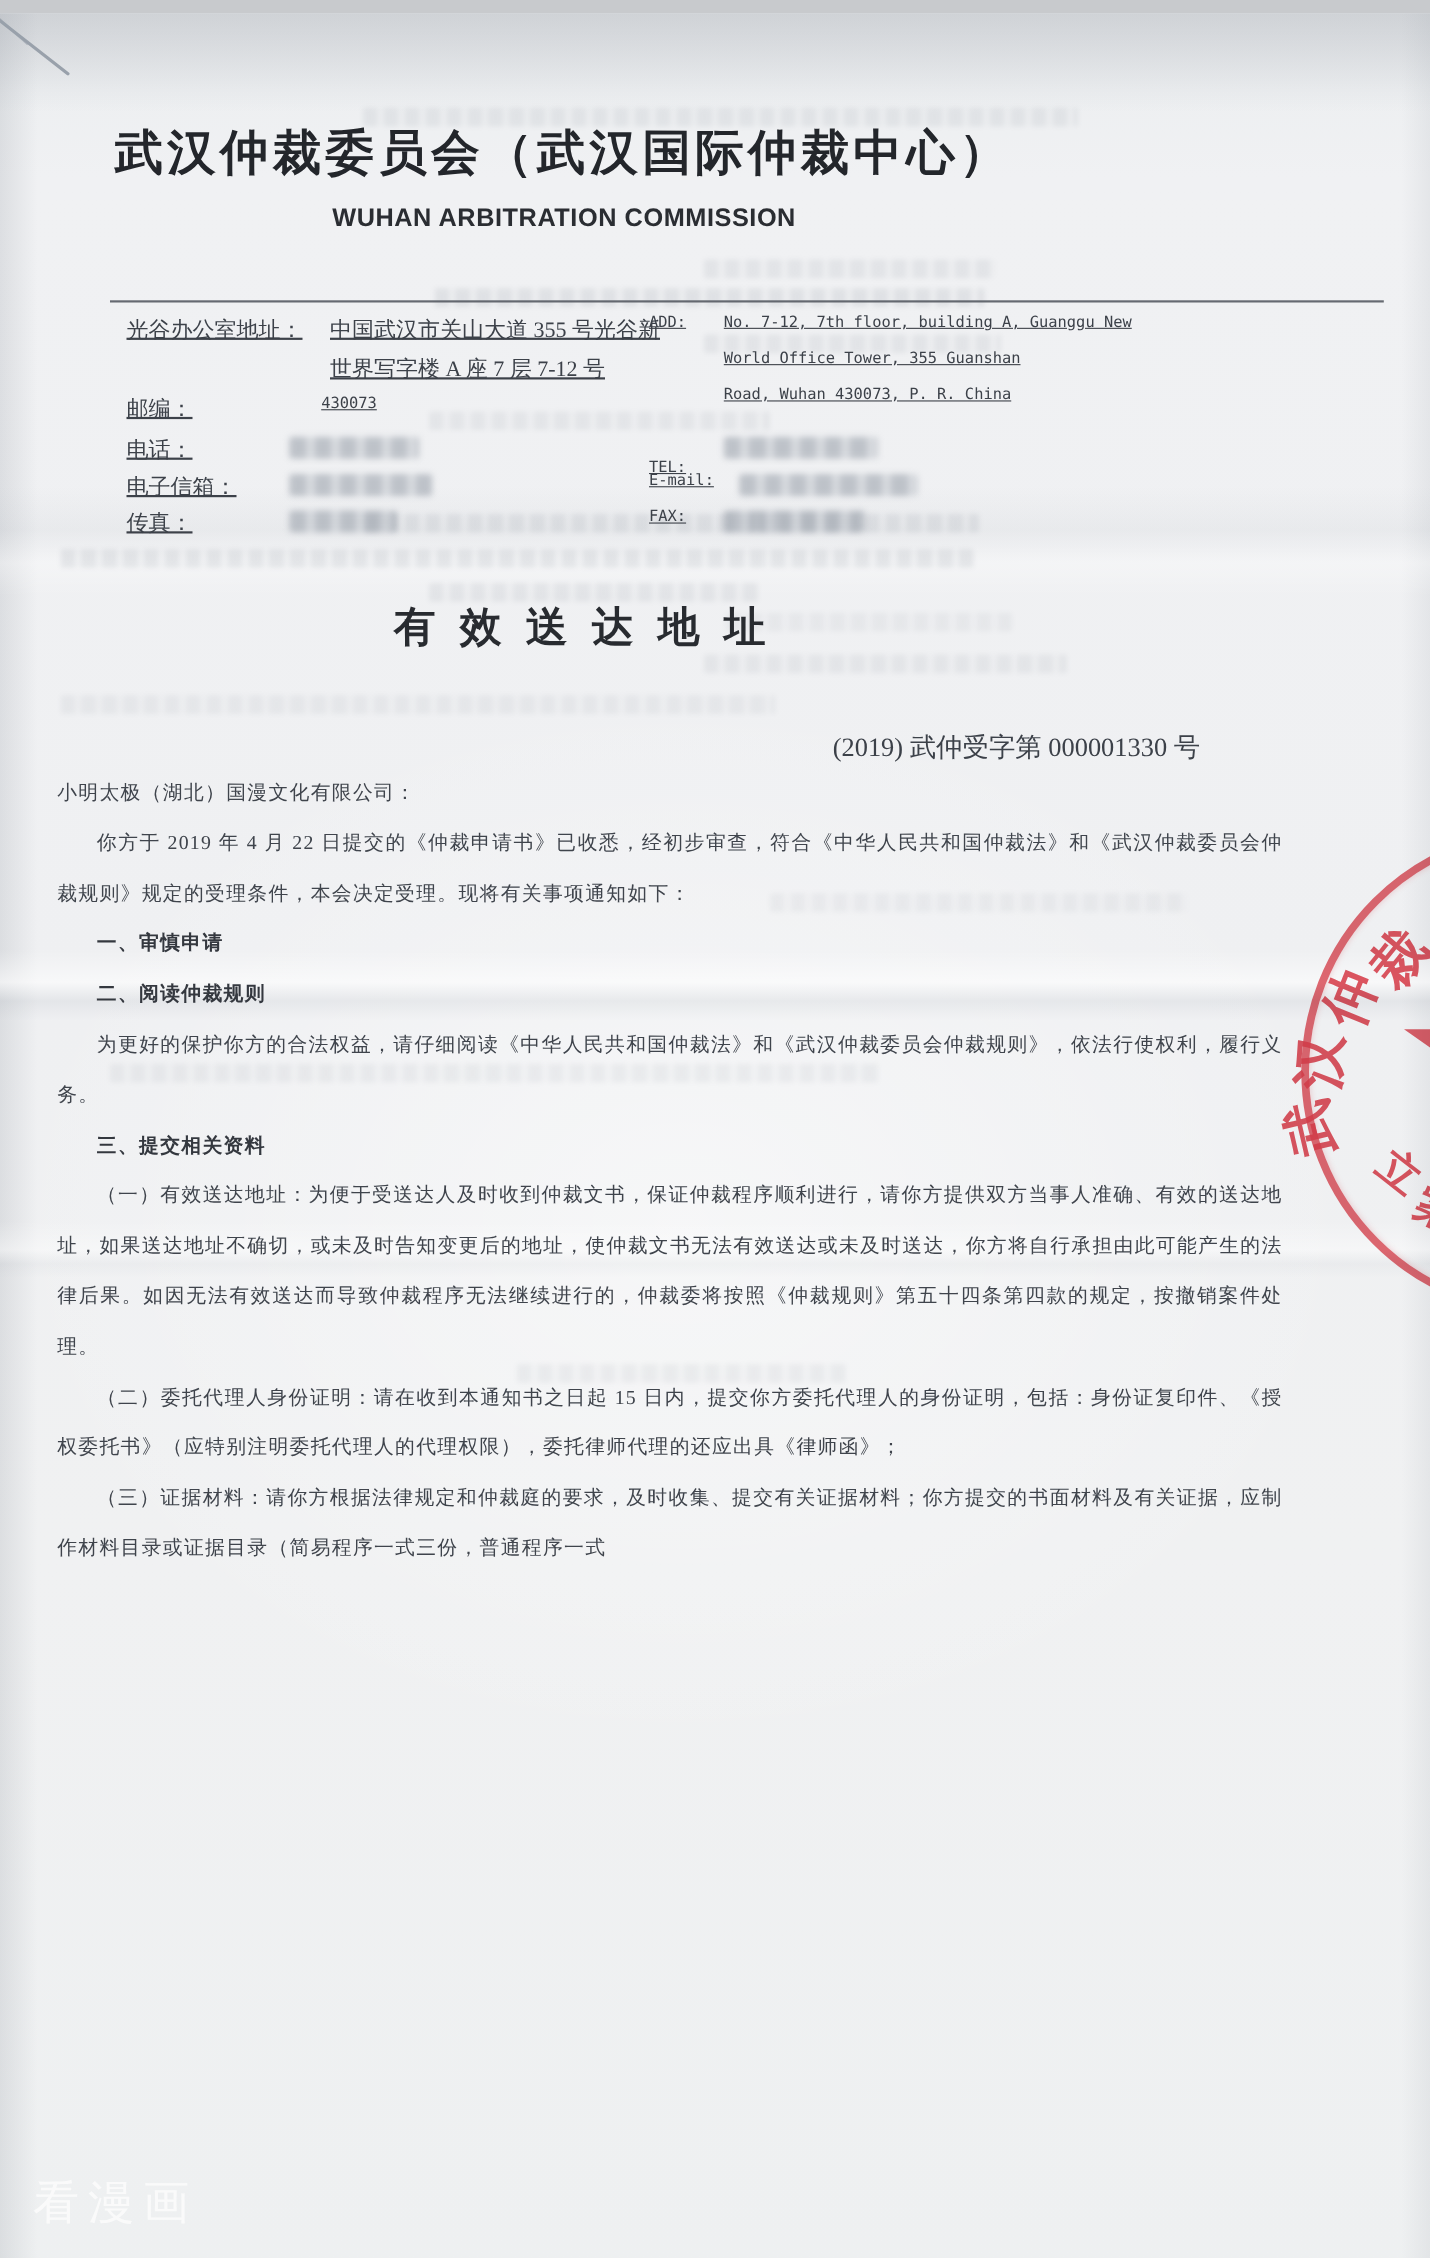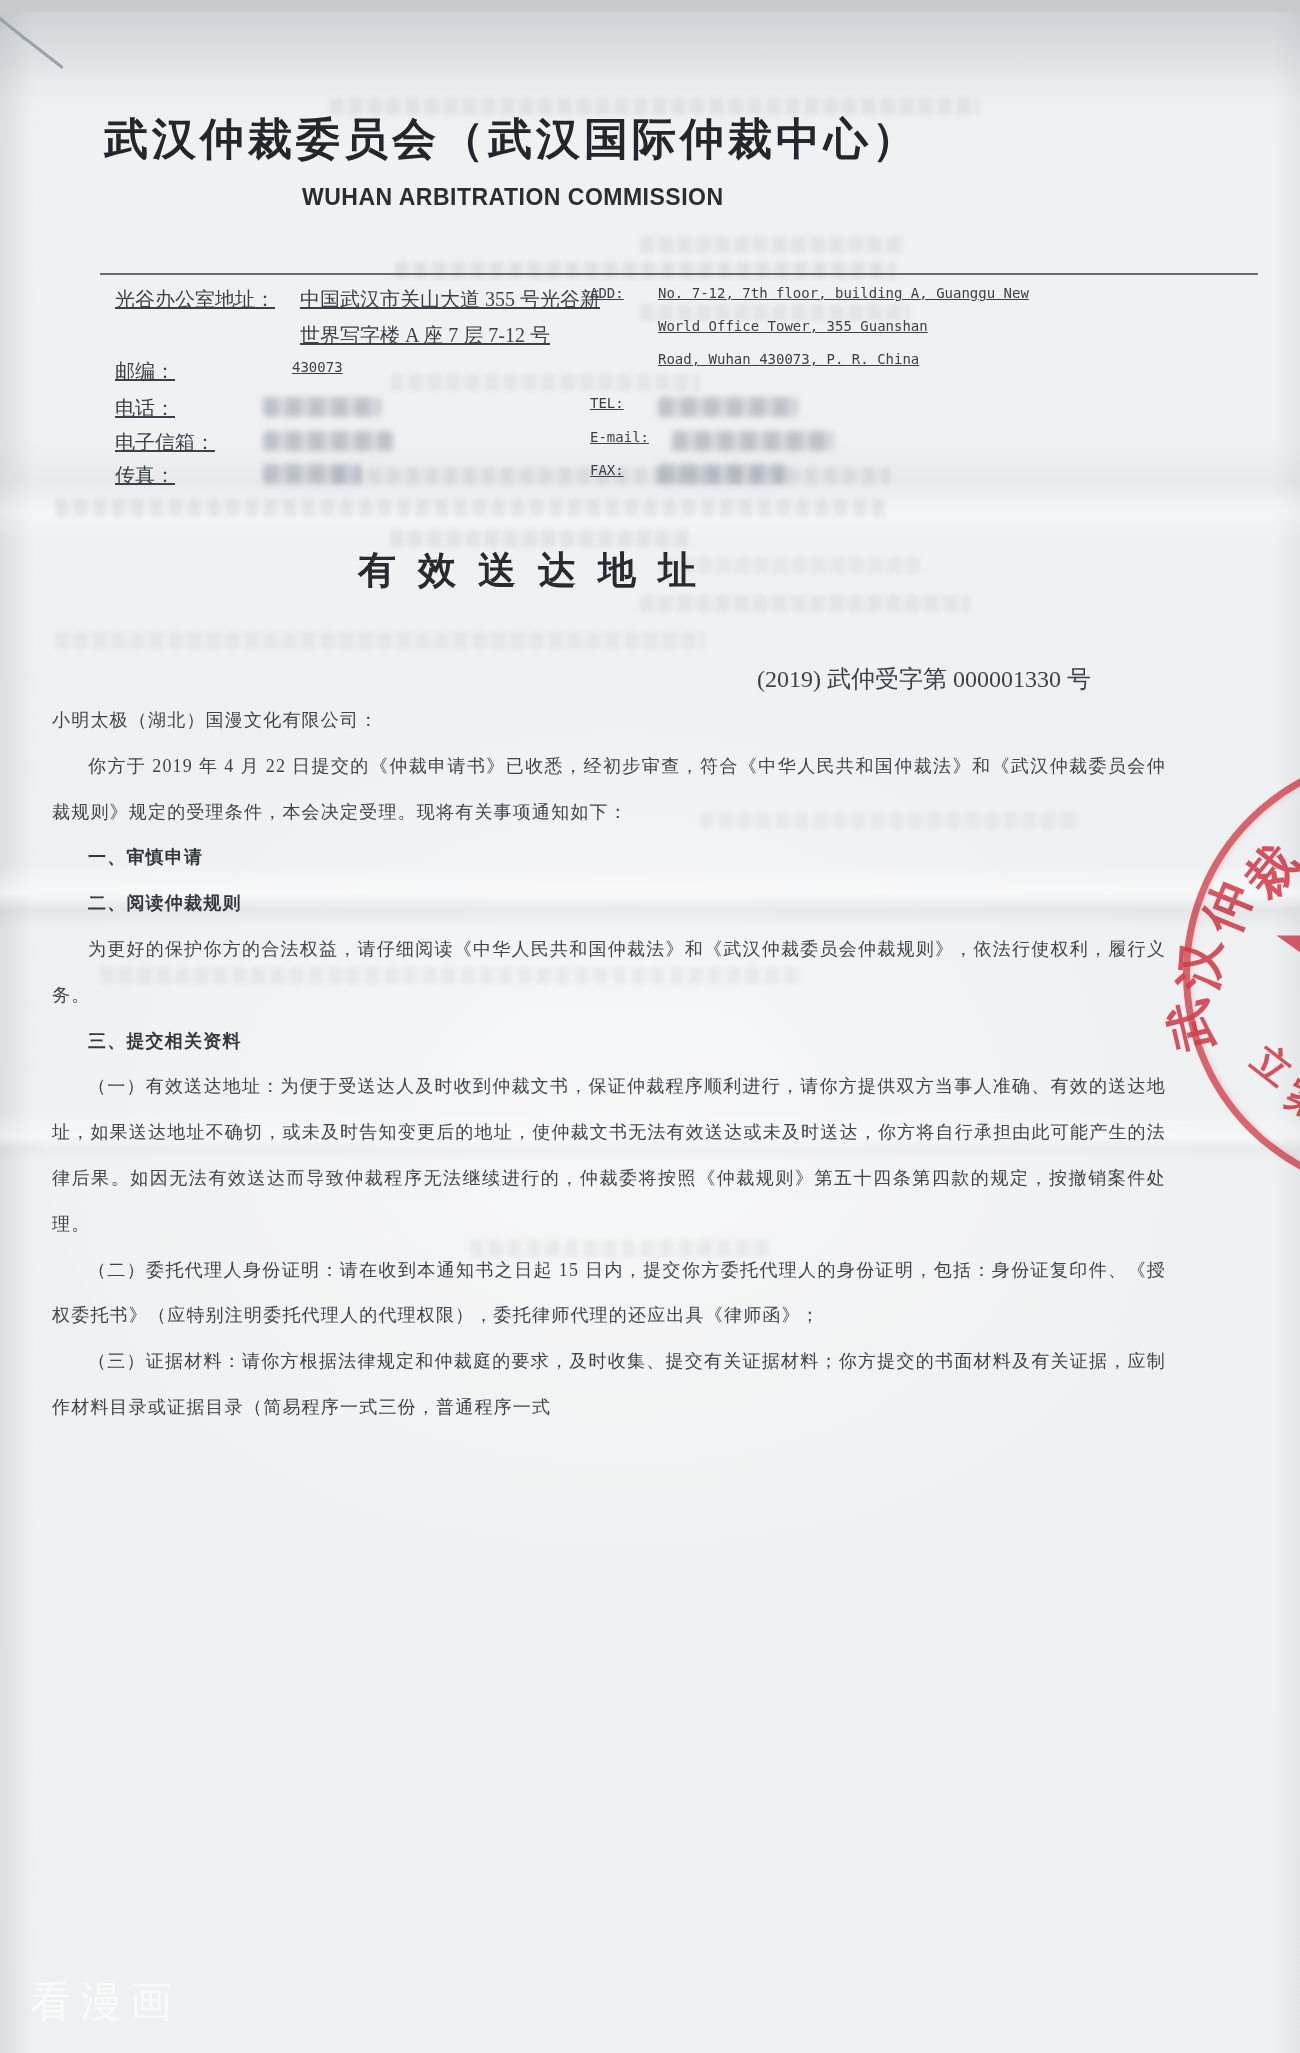--- a/index.html
+++ b/index.html
@@ -114,21 +114,21 @@
   <span class="redact" style="left:263px;top:385px;width:118px"></span>
   <span class="c-lab" style="left:115px;top:417px">电子信箱：</span>
   <span class="redact" style="left:263px;top:419px;width:130px"></span>
   <span class="c-lab" style="left:115px;top:450px">传真：</span>
   <span class="redact" style="left:263px;top:452px;width:98px"></span>
 
   <span class="c-lab mono" style="left:590px;top:273px">ADD:</span>
   <span class="c-val mono" style="left:658px;top:273px">No. 7-12, 7th floor, building A, Guanggu New</span>
   <span class="c-val mono" style="left:658px;top:306px">World Office Tower, 355 Guanshan</span>
   <span class="c-val mono" style="left:658px;top:339px">Road, Wuhan 430073, P. R. China</span>
-  <span class="c-lab mono" style="left:590px;top:383px">TEL:</span>
+  <span class="c-lab mono" style="left:590px;top:405px">TEL:</span>
   <span class="redact" style="left:658px;top:385px;width:140px"></span>
   <span class="c-lab mono" style="left:590px;top:417px">E-mail:</span>
   <span class="redact" style="left:672px;top:419px;width:162px"></span>
   <span class="c-lab mono" style="left:590px;top:450px">FAX:</span>
   <span class="redact" style="left:658px;top:452px;width:128px"></span>
 
   <div class="notice-title">有效送达地址</div>
   <div class="case-no">(2019) 武仲受字第 000001330 号</div>
 
   <div class="body">

